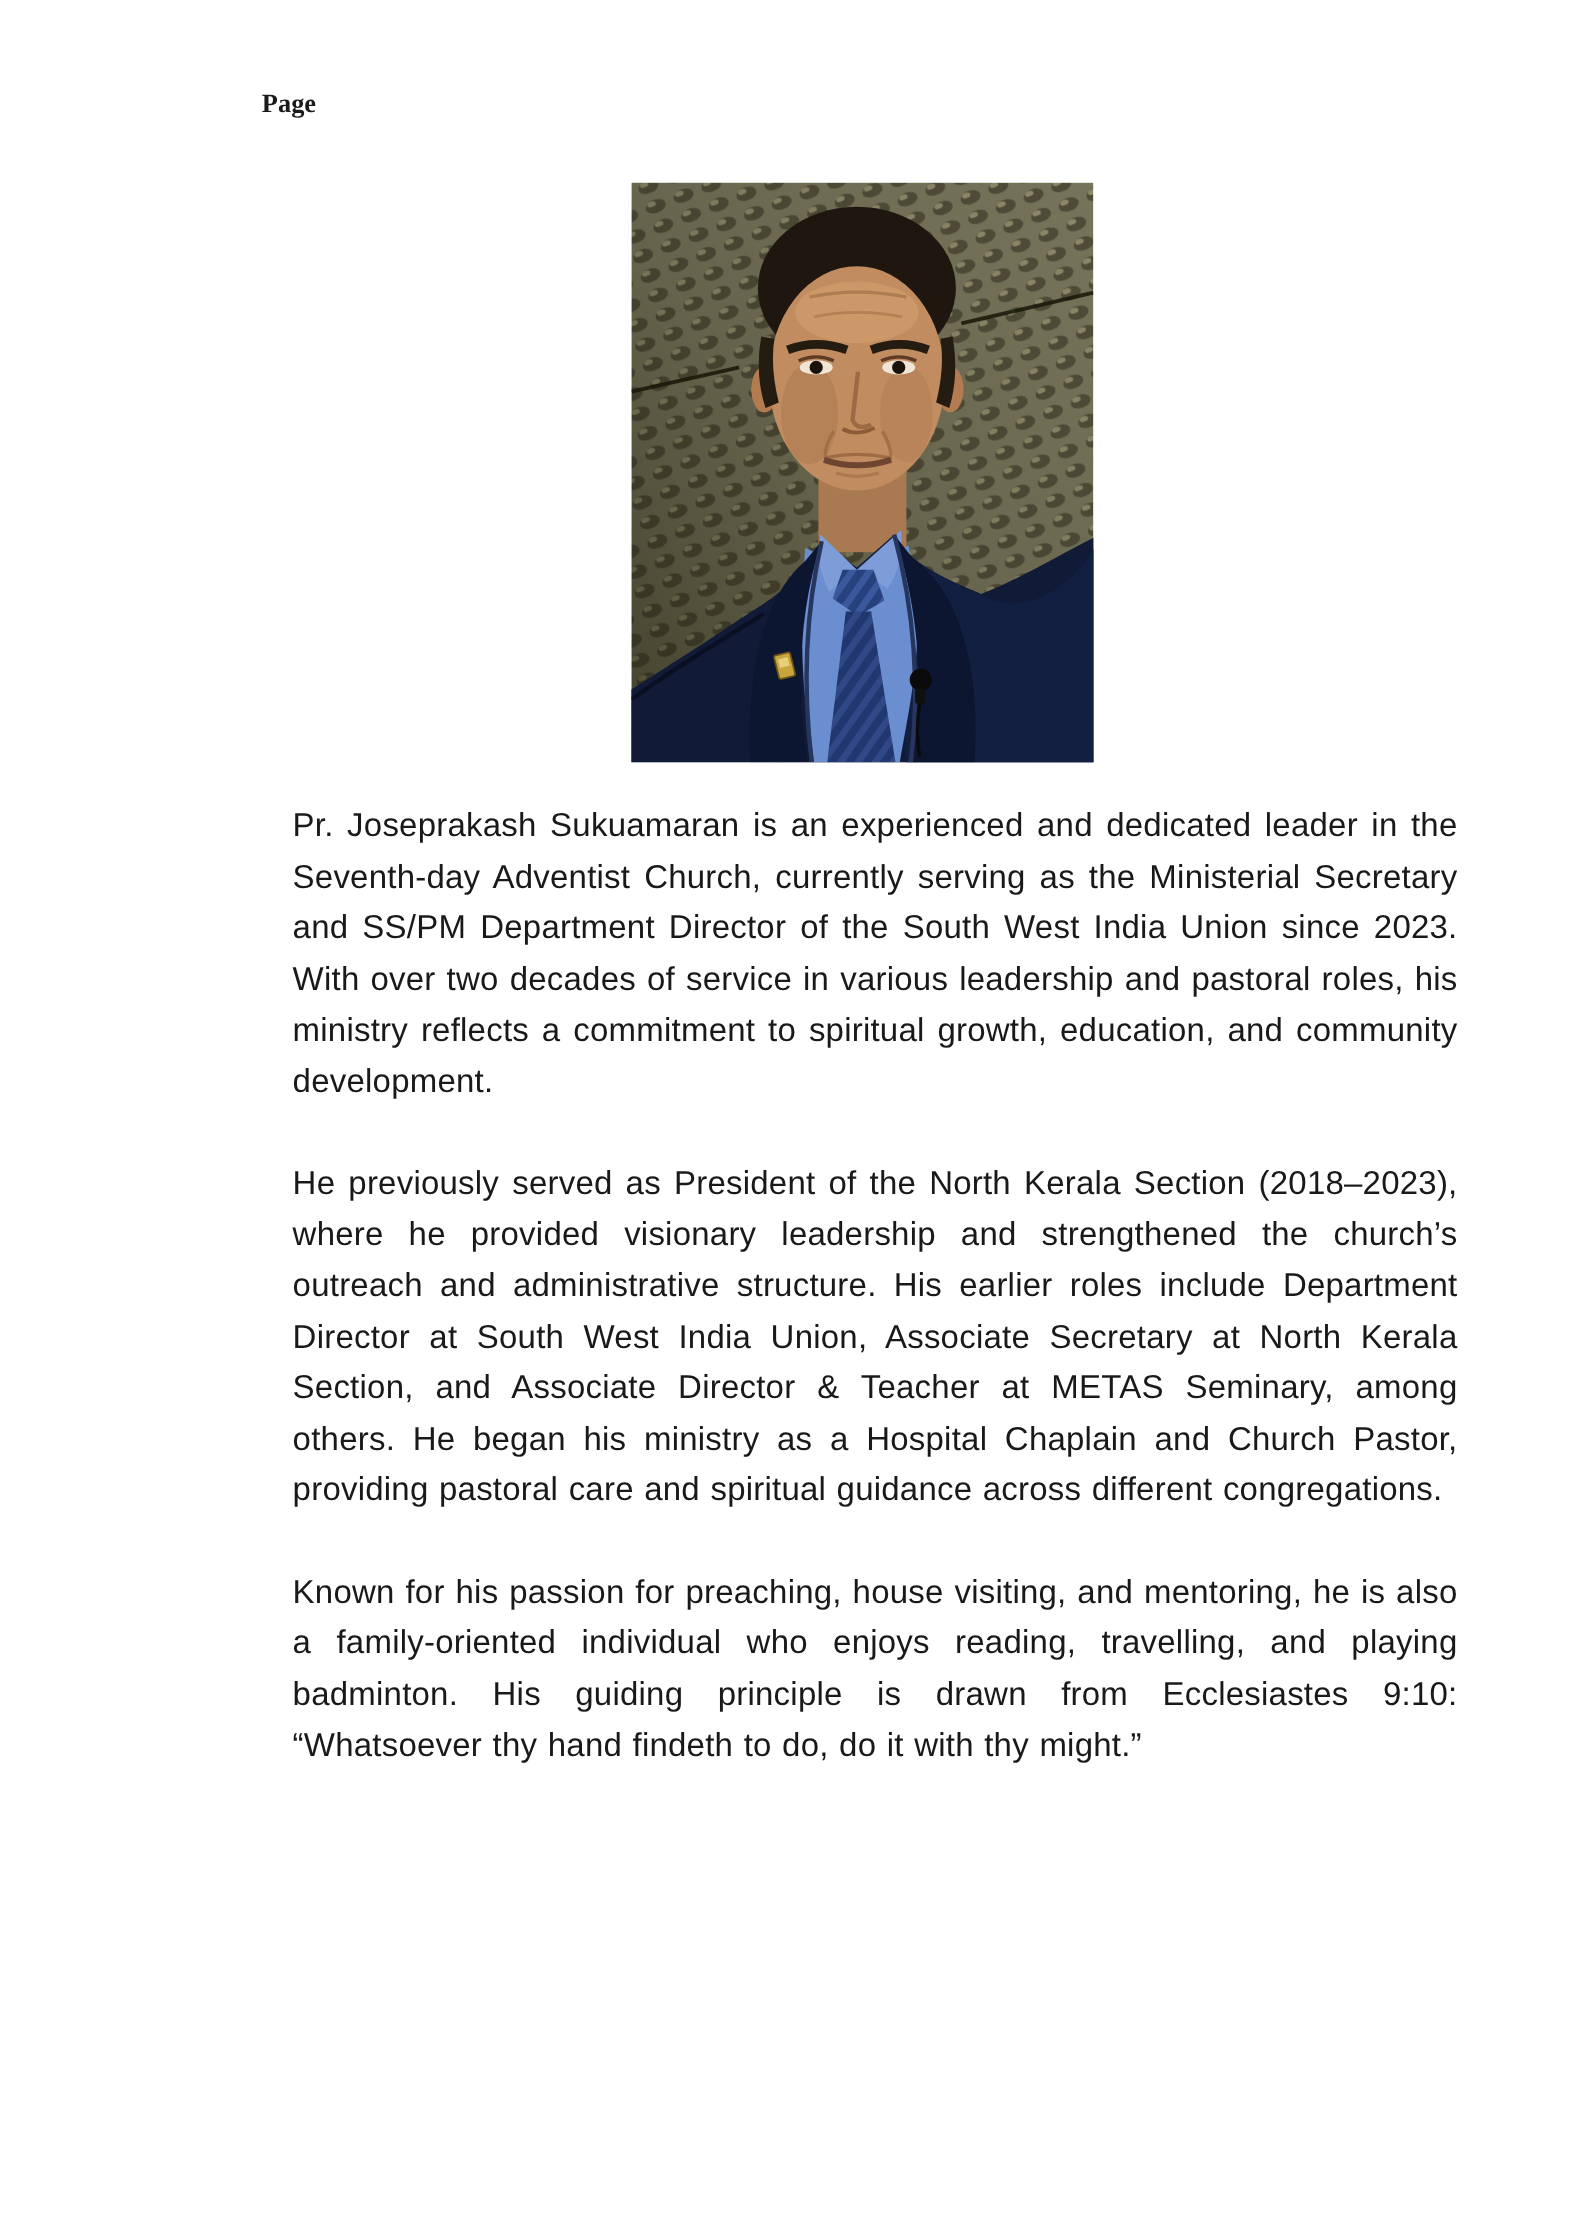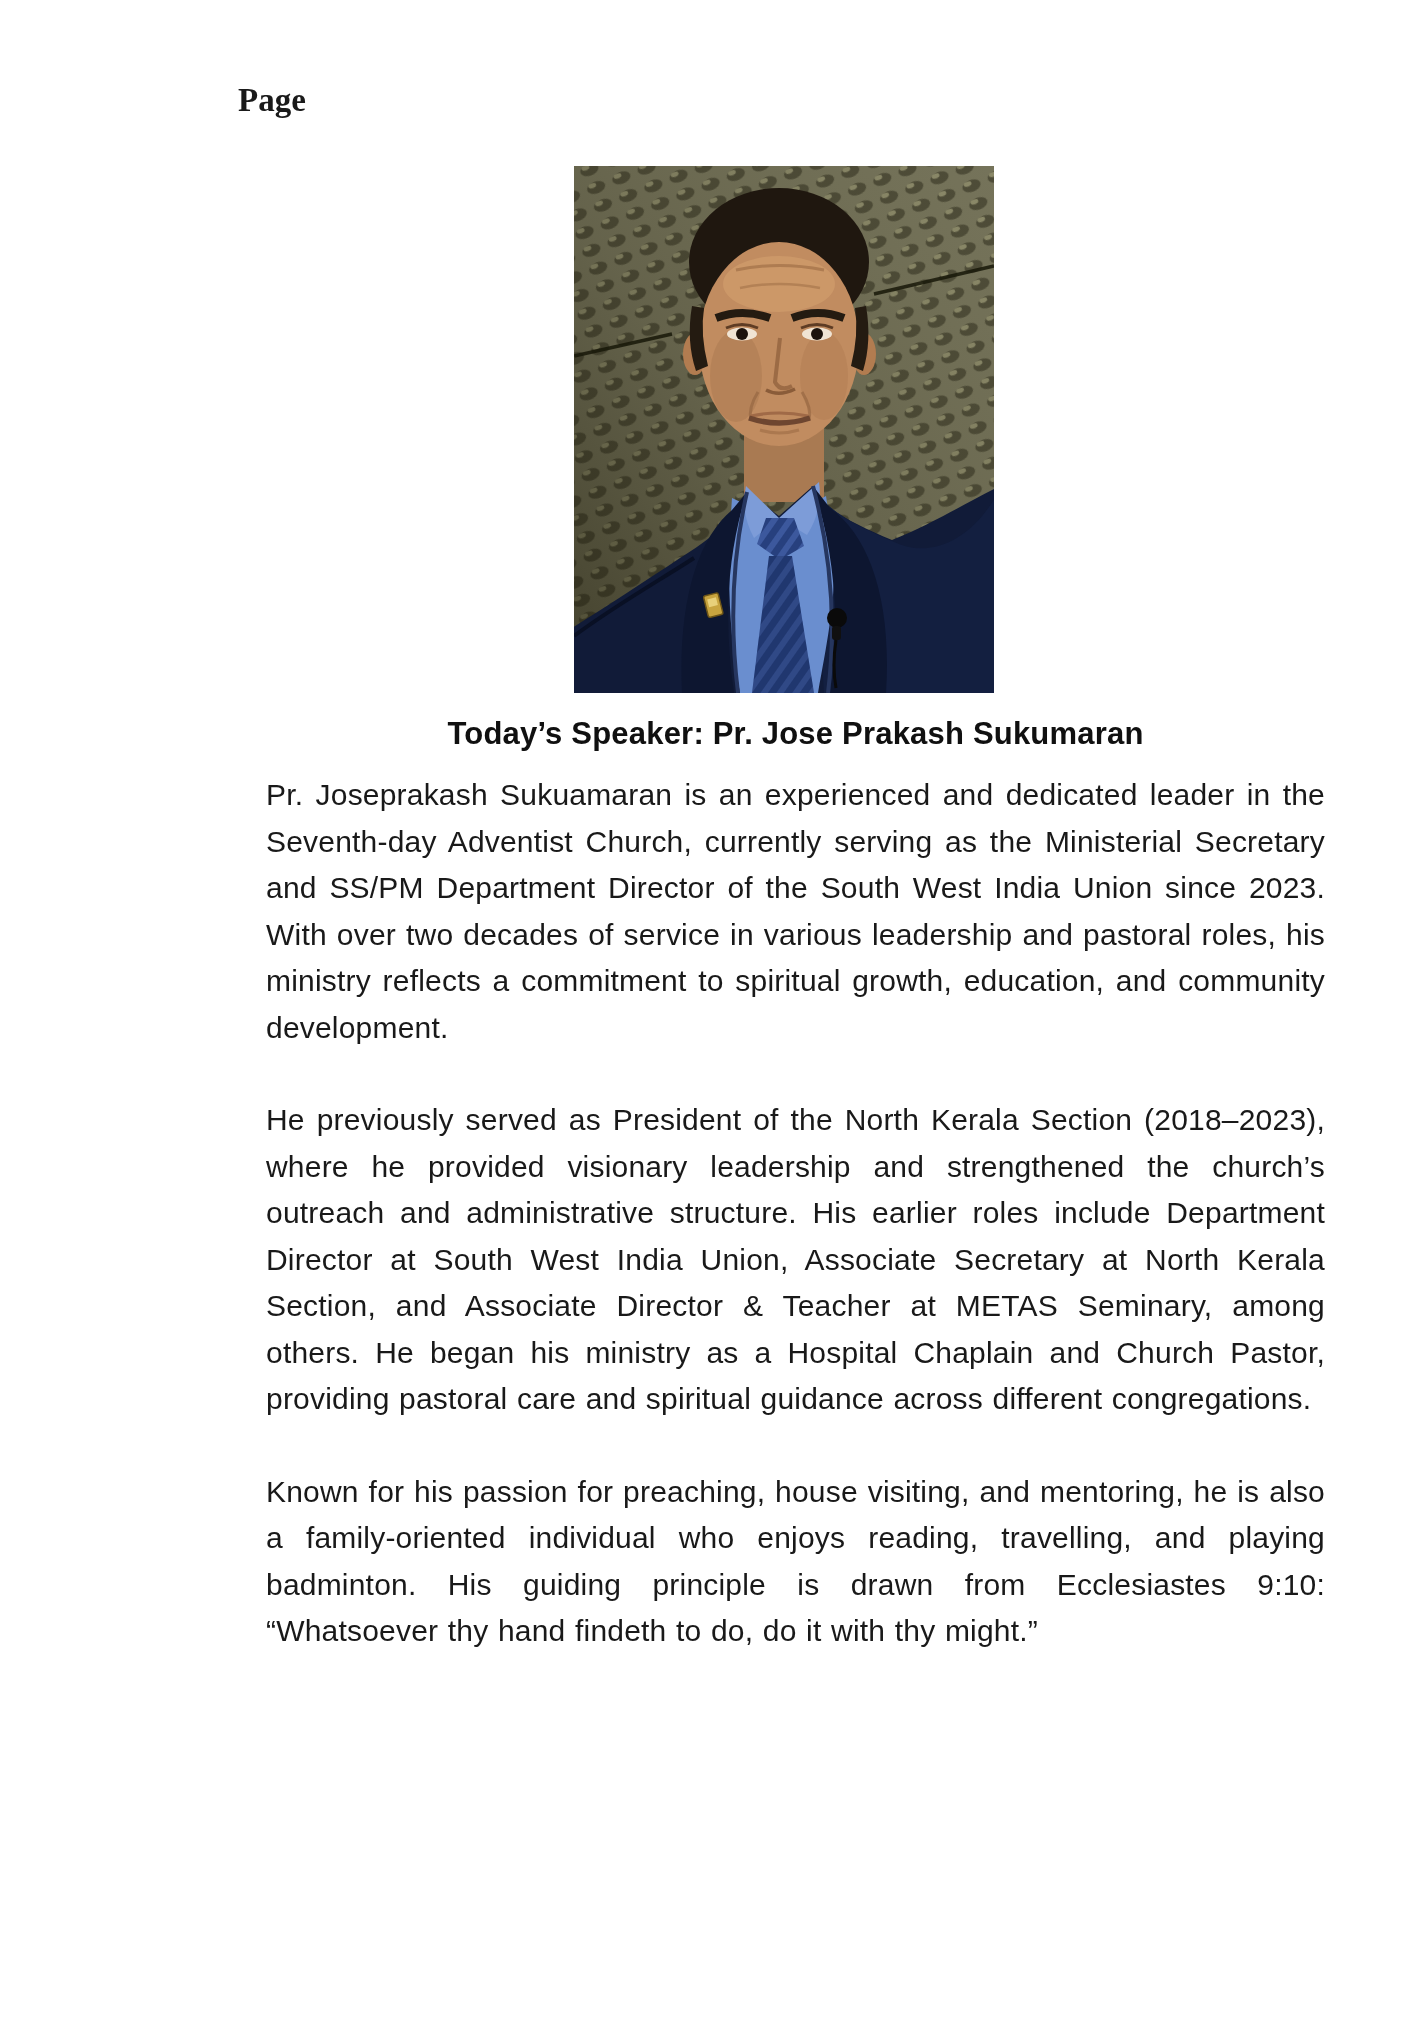--- a/index.html
+++ b/index.html
@@ -10,21 +10,21 @@
     background: #ffffff;
     overflow: hidden;
     font-family: "Liberation Sans", sans-serif;
   }
   .page-label {
     position: absolute;
     left: 238px;
     top: 82px;
     font-family: "Liberation Serif", serif;
     font-weight: 700;
-    font-size: 33px;
+    font-size: 24px;
     color: #1a1a1a;
   }
   .portrait {
     position: absolute;
     left: 574px;
     top: 166px;
     width: 420px;
     height: 527px;
     margin: 0;
     padding: 0;
@@ -176,19 +176,18 @@
 
       <g>
         <circle cx="263" cy="452" r="10" fill="#0a0a0a"></circle>
         <rect x="258" y="460" width="9" height="14" rx="3" fill="#101010"></rect>
         <path d="M262,474 Q258,500 262,522" stroke="#0a0a0a" stroke-width="3" fill="none"></path>
       </g>
     </svg>
   </figure>
 
   <main class="content">
-    <h1 class="title">Today’s Speaker: Pr. Jose Prakash Sukumaran</h1>
     <p class="para">Pr. Joseprakash Sukuamaran is an experienced and dedicated leader in the Seventh-day Adventist Church, currently serving as the Ministerial Secretary and SS/PM Department Director of the South West India Union since 2023. With over two decades of service in various leadership and pastoral roles, his ministry reflects a commitment to spiritual growth, education, and community development.</p>
     <p class="para">He previously served as President of the North Kerala Section (2018–2023), where he provided visionary leadership and strengthened the church’s outreach and administrative structure. His earlier roles include Department Director at South West India Union, Associate Secretary at North Kerala Section, and Associate Director &amp; Teacher at METAS Seminary, among others. He began his ministry as a Hospital Chaplain and Church Pastor, providing pastoral care and spiritual guidance across different congregations.</p>
     <p class="para">Known for his passion for preaching, house visiting, and mentoring, he is also a family-oriented individual who enjoys reading, travelling, and playing badminton. His guiding principle is drawn from Ecclesiastes 9:10: “Whatsoever thy hand findeth to do, do it with thy might.”</p>
   </main>
 
 </div>
 
 </body></html>

